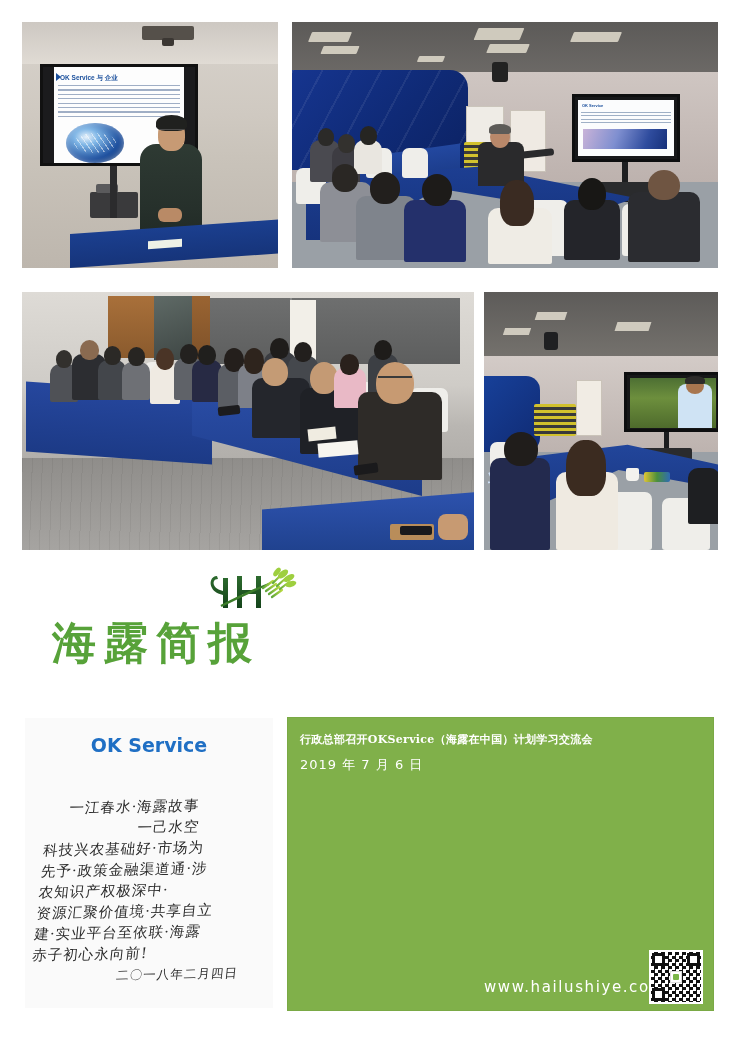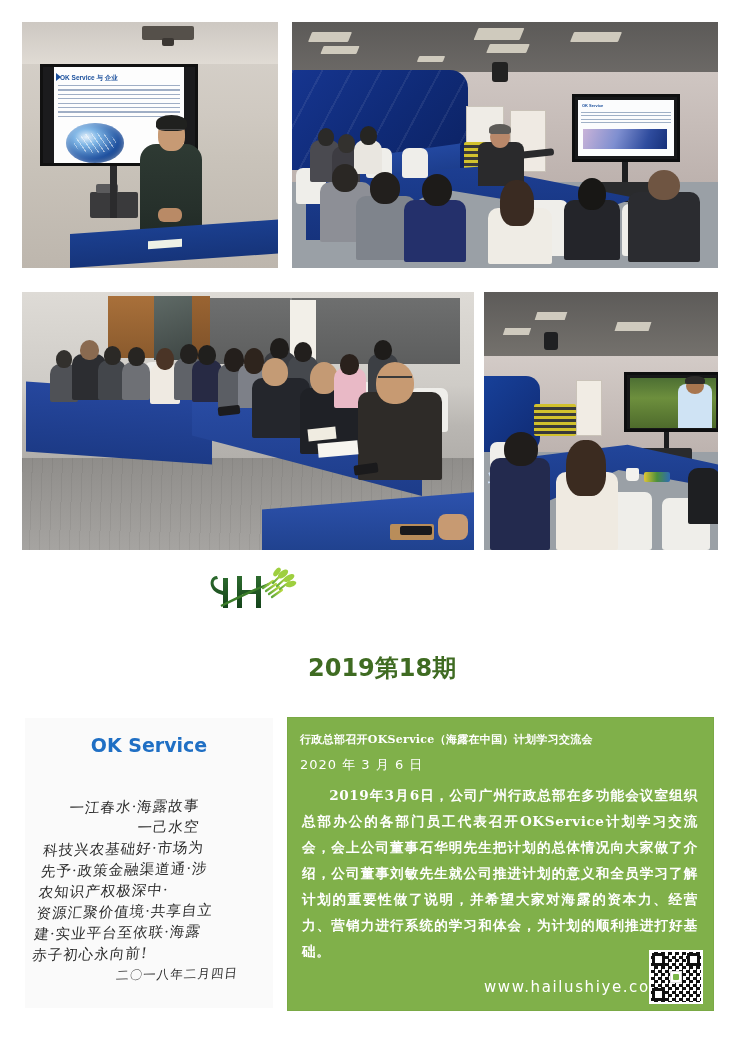--- a/index.html
+++ b/index.html
@@ -536,42 +536,41 @@
       <path d="M77 25 L86 18"></path>
     </g>
     <g fill="#9ecf3f">
       <ellipse cx="80" cy="10" rx="6" ry="3.2" transform="rotate(-38 80 10)"></ellipse>
       <ellipse cx="86" cy="14" rx="6" ry="3" transform="rotate(-30 86 14)"></ellipse>
       <ellipse cx="88" cy="20" rx="5.5" ry="2.8" transform="rotate(-18 88 20)"></ellipse>
       <ellipse cx="74" cy="8" rx="5" ry="2.6" transform="rotate(-52 74 8)"></ellipse>
     </g>
   </svg>
 
-  <div id="issue-label">2019第18期</div>
+  <div id="brand-title">海露简报</div>
 </div>
 
 <div id="left-panel">
   <div id="ok-service-title">OK Service</div>
   <div id="handwriting">
     <div class="hw-line indent1">一江春水·海露故事</div>
     <div class="hw-line indent2">一己水空</div>
     <div class="hw-line">科技兴农基础好·市场为</div>
     <div class="hw-line">先予·政策金融渠道通·涉</div>
     <div class="hw-line">农知识产权极深中·</div>
     <div class="hw-line">资源汇聚价值境·共享自立</div>
     <div class="hw-line">建·实业平台至依联·海露</div>
     <div class="hw-line">赤子初心永向前!</div>
     <div class="hw-line indent3">二〇一八年二月四日</div>
   </div>
 </div>
 
 <div id="article-panel">
   <div id="article-headline">行政总部召开OKService（海露在中国）计划学习交流会</div>
-  <div id="article-date">2020 年 3 月 6 日</div>
-  <div id="article-body">2019年3月6日，公司广州行政总部在多功能会议室组织总部办公的各部门员工代表召开OKService计划学习交流会，会上公司董事石华明先生把计划的总体情况向大家做了介绍，公司董事刘敏先生就公司推进计划的意义和全员学习了解计划的重要性做了说明，并希望大家对海露的资本力、经营力、营销力进行系统的学习和体会，为计划的顺利推进打好基础。</div>
+  <div id="article-date">2019 年 7 月 6 日</div>
   <div id="site-url">www.hailushiye.com</div>
   <div id="qr-code">
     <div class="qr-inner"></div>
     <span class="qr-eye tl"></span>
     <span class="qr-eye tr"></span>
     <span class="qr-eye bl"></span>
     <span class="qr-center"></span>
   </div>
 </div>
 

